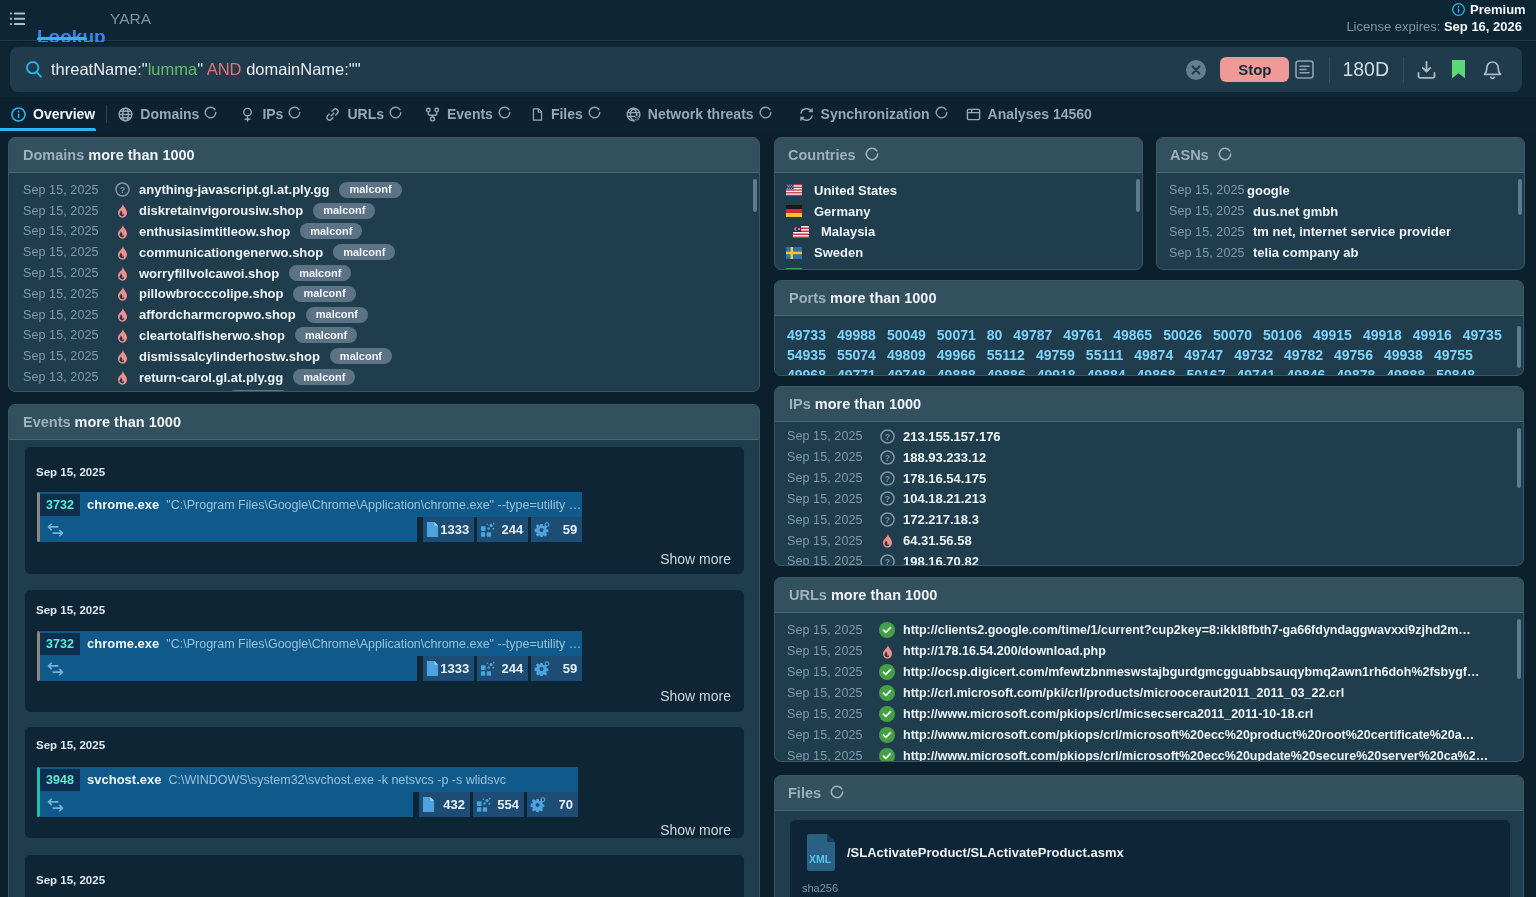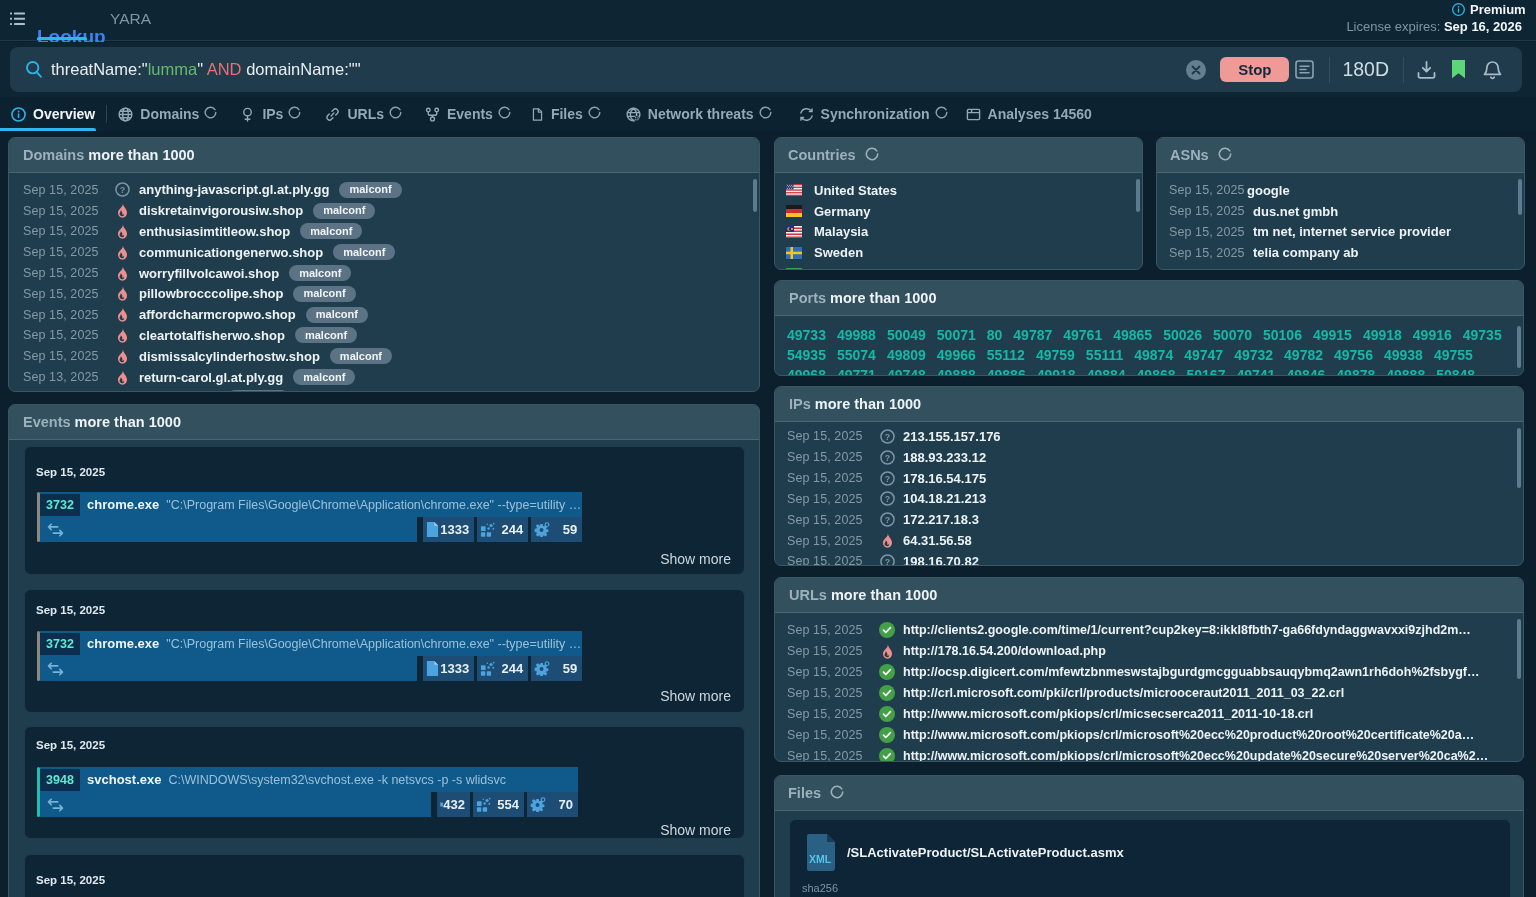--- a/index.html
+++ b/index.html
@@ -391,21 +391,21 @@
 <div class="prow2">
             <span style="margin-left:7px;display:flex">
               <svg width="17" height="14" viewBox="0 0 17 14">
                 <g stroke="#74b2d8" stroke-width="1.6" fill="none" stroke-linecap="round" stroke-linejoin="round">
                   <path d="M4.2 1.2L1.5 3.9l2.7 2.7M1.5 3.9h9.3"></path>
                   <path d="M12.8 7.4l2.7 2.7-2.7 2.7M15.5 10.1H6.2"></path>
                 </g>
               </svg>
             </span>
 <div class="chips">
-              <div class="chip" style="width:33px;margin-left:4px">
+              <div class="chip" style="width:51px;margin-left:4px">
                 <svg width="13" height="15" viewBox="0 0 14 16">
                   <path fill="#4da3dd" d="M1 0h8l4 4v12H1z"></path>
                   <path fill="#9fcdec" d="M9 0l4 4H9z"></path>
                 </svg>
                 <span class="n">432</span>
               </div>
               <div class="chip" style="width:51px;margin-left:3px">
                 <svg width="15" height="15" viewBox="0 0 16 16">
                   <g fill="#4da3dd">
                     <rect x="1" y="4.5" width="5" height="5" rx=".6"></rect>
@@ -472,21 +472,21 @@
       <div class="row" style="padding-left:11px">
         <span class="icn" style="width:16px">
           <svg width="16" height="12" viewBox="0 0 16 12">
             <rect width="16" height="4" fill="#1a1a1a"></rect>
             <rect y="4" width="16" height="4" fill="#cf2b36"></rect>
             <rect y="8" width="16" height="4" fill="#f8c325"></rect>
           </svg>
         </span>
         <span class="dom" style="margin-left:12px">Germany</span>
       </div>
-      <div class="row" style="padding-left:11px">
+      <div class="row" style="padding-left:18px">
         <span class="icn" style="width:16px">
           <svg width="16" height="12" viewBox="0 0 16 12">
             <rect width="16" height="12" fill="#f0f0f0"></rect>
             <g fill="#cc3440">
               <rect y="1.5" width="16" height="1.5"></rect>
               <rect y="4.5" width="16" height="1.5"></rect>
               <rect y="7.5" width="16" height="1.5"></rect>
               <rect y="10.5" width="16" height="1.5"></rect>
             </g>
             <rect width="8" height="6" fill="#2a2a80"></rect>
@@ -543,21 +543,21 @@
       </div>
       <div class="row" style="padding-left:12px">
         <span class="date" style="width:75px">Sep 15, 2025</span>
         <span class="dom" style="margin-left:9px">telecomi</span>
       </div>
     </div>
 <div class="sb" style="left:361px;top:41px;height:36px"></div>
 </div>
 <div class="panel" style="left:774px;top:280px;width:750px;height:96px">
 <div class="phead">Ports <b>more than 1000</b></div>
-<div style="padding:9px 0 0 12px;font-size:14px;font-weight:bold;color:#14b8a6">
+<div style="padding:9px 0 0 12px;font-size:14px;font-weight:bold;color:#7dd3fc">
       <div style="height:20px;line-height:20px;white-space:nowrap"><span style="margin-right:11px">49733</span><span style="margin-right:11px">49988</span><span style="margin-right:11px">50049</span><span style="margin-right:11px">50071</span><span style="margin-right:11px">80</span><span style="margin-right:11px">49787</span><span style="margin-right:11px">49761</span><span style="margin-right:11px">49865</span><span style="margin-right:11px">50026</span><span style="margin-right:11px">50070</span><span style="margin-right:11px">50106</span><span style="margin-right:11px">49915</span><span style="margin-right:11px">49918</span><span style="margin-right:11px">49916</span><span style="margin-right:11px">49735</span></div>
       <div style="height:20px;line-height:20px;white-space:nowrap"><span style="margin-right:11px">54935</span><span style="margin-right:11px">55074</span><span style="margin-right:11px">49809</span><span style="margin-right:11px">49966</span><span style="margin-right:11px">55112</span><span style="margin-right:11px">49759</span><span style="margin-right:11px">55111</span><span style="margin-right:11px">49874</span><span style="margin-right:11px">49747</span><span style="margin-right:11px">49732</span><span style="margin-right:11px">49782</span><span style="margin-right:11px">49756</span><span style="margin-right:11px">49938</span><span style="margin-right:11px">49755</span></div>
       <div style="height:20px;line-height:20px;white-space:nowrap"><span style="margin-right:11px">49968</span><span style="margin-right:11px">49771</span><span style="margin-right:11px">49748</span><span style="margin-right:11px">49888</span><span style="margin-right:11px">49886</span><span style="margin-right:11px">49918</span><span style="margin-right:11px">49884</span><span style="margin-right:11px">49868</span><span style="margin-right:11px">50167</span><span style="margin-right:11px">49741</span><span style="margin-right:11px">49846</span><span style="margin-right:11px">49878</span><span style="margin-right:11px">49888</span><span style="margin-right:11px">50848</span></div>
     </div>
 <div class="sb" style="left:742px;top:45px;height:42px"></div>
 </div>
 <div class="panel" style="left:774px;top:386px;width:750px;height:180px">
 <div class="phead">IPs <b>more than 1000</b></div>
 <div style="padding-top:4px">
       <div class="row" style="padding-left:12px;height:20.85px">

